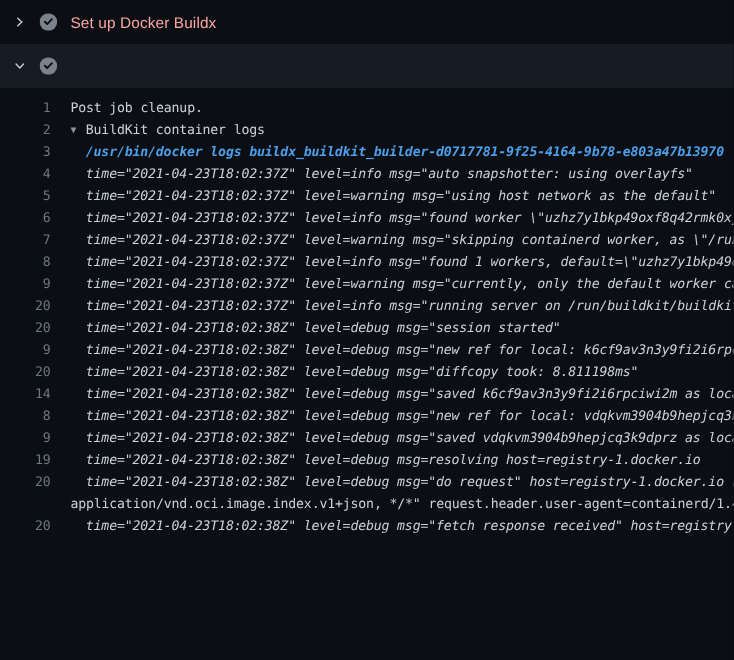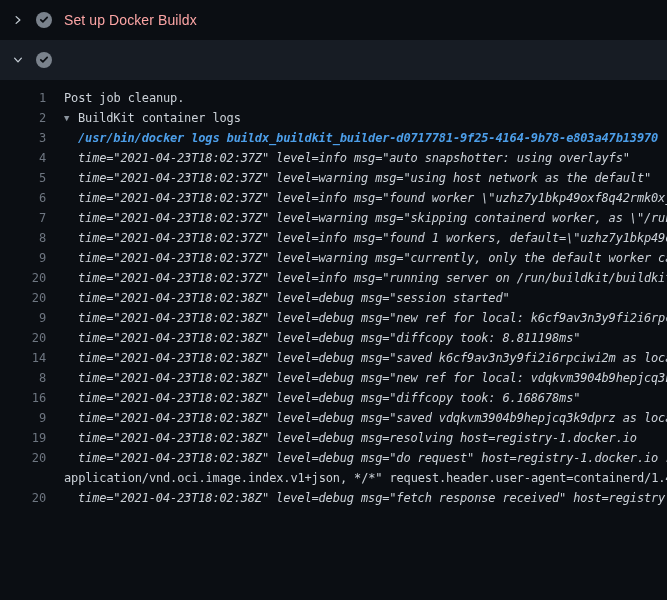--- a/index.html
+++ b/index.html
@@ -191,24 +191,20 @@
   <div class="log-row plain indent">
     <span class="num">14</span>
     <span class="content">time="2021-04-23T18:02:38Z" level=debug msg="saved k6cf9av3n3y9fi2i6rpciwi2m as loca</span>
   </div>
 
   <div class="log-row plain indent">
     <span class="num">8</span>
     <span class="content">time="2021-04-23T18:02:38Z" level=debug msg="new ref for local: vdqkvm3904b9hepjcq3k</span>
   </div>
 
-  <div class="log-row plain indent">
-    <span class="num">16</span>
-    <span class="content">time="2021-04-23T18:02:38Z" level=debug msg="diffcopy took: 6.168678ms"</span>
-  </div>
 
   <div class="log-row plain indent">
     <span class="num">9</span>
     <span class="content">time="2021-04-23T18:02:38Z" level=debug msg="saved vdqkvm3904b9hepjcq3k9dprz as loca</span>
   </div>
 
   <div class="log-row plain indent">
     <span class="num">19</span>
     <span class="content">time="2021-04-23T18:02:38Z" level=debug msg=resolving host=registry-1.docker.io</span>
   </div>

